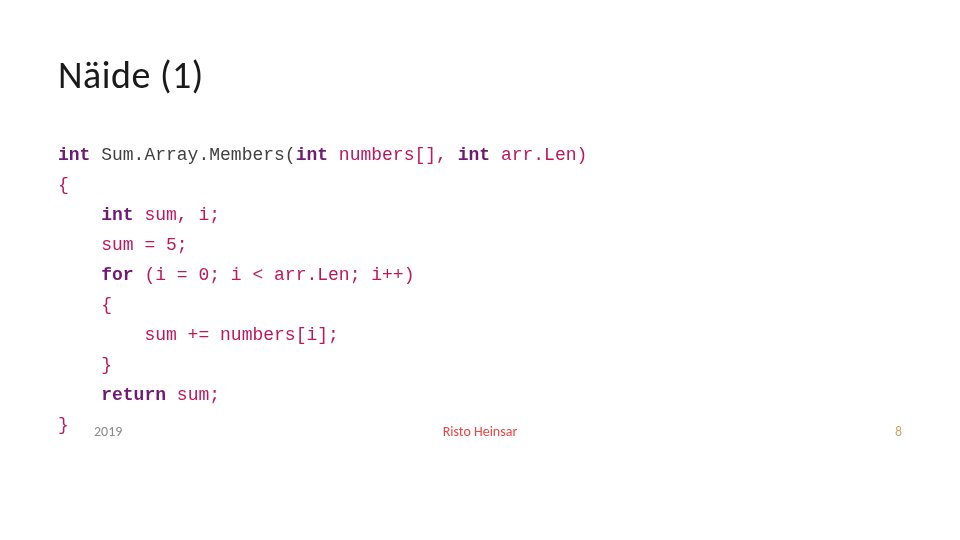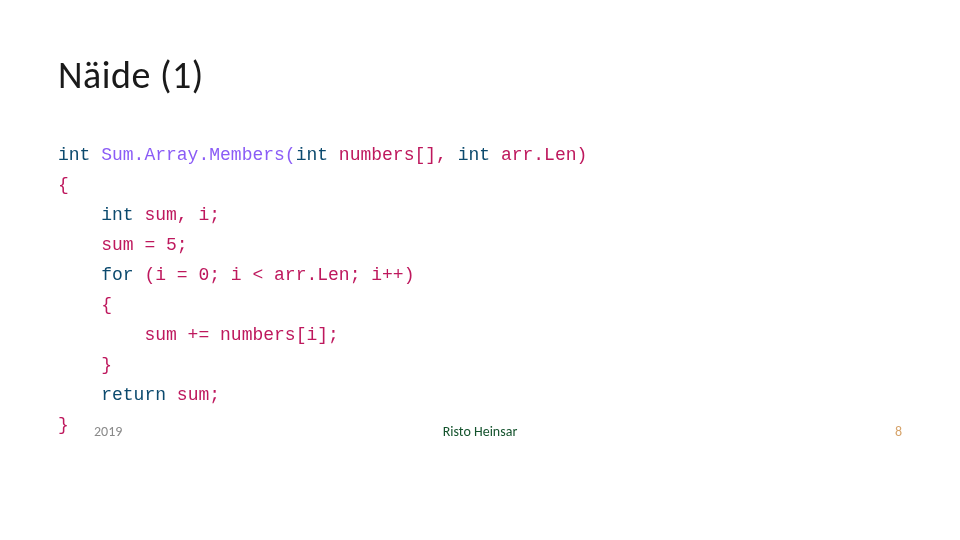--- a/index.html
+++ b/index.html
@@ -29,39 +29,39 @@
   }
   .code {
     position: absolute;
     left: 58px;
     top: 140px;
     font-family: "Courier New", Courier, monospace;
     font-size: 18px;
     line-height: 30px;
     white-space: pre;
   }
-  .code .kw { font-weight: normal; color: #0c4a6e; }
-  .code .fn { color: #8b5cf6; }
+  .code .kw { font-weight: bold; color: #701a75; }
+  .code .fn { color: #404040; }
   .code .pl { color: #be185d; }
   .footer-left {
     position: absolute;
     left: 58px;
     bottom: 26px;
     font-size: 14px;
     color: #8a8a8a;
     margin-left: 36px;
   }
   .footer-center {
     position: absolute;
     left: 0;
     right: 0;
     bottom: 26px;
     text-align: center;
     font-size: 14px;
-    color: #14532d;
+    color: #ef4444;
   }
   .footer-right {
     position: absolute;
     right: 58px;
     bottom: 26px;
     font-size: 14px;
     color: #d6a36a;
   }
 </style>
 </head>

